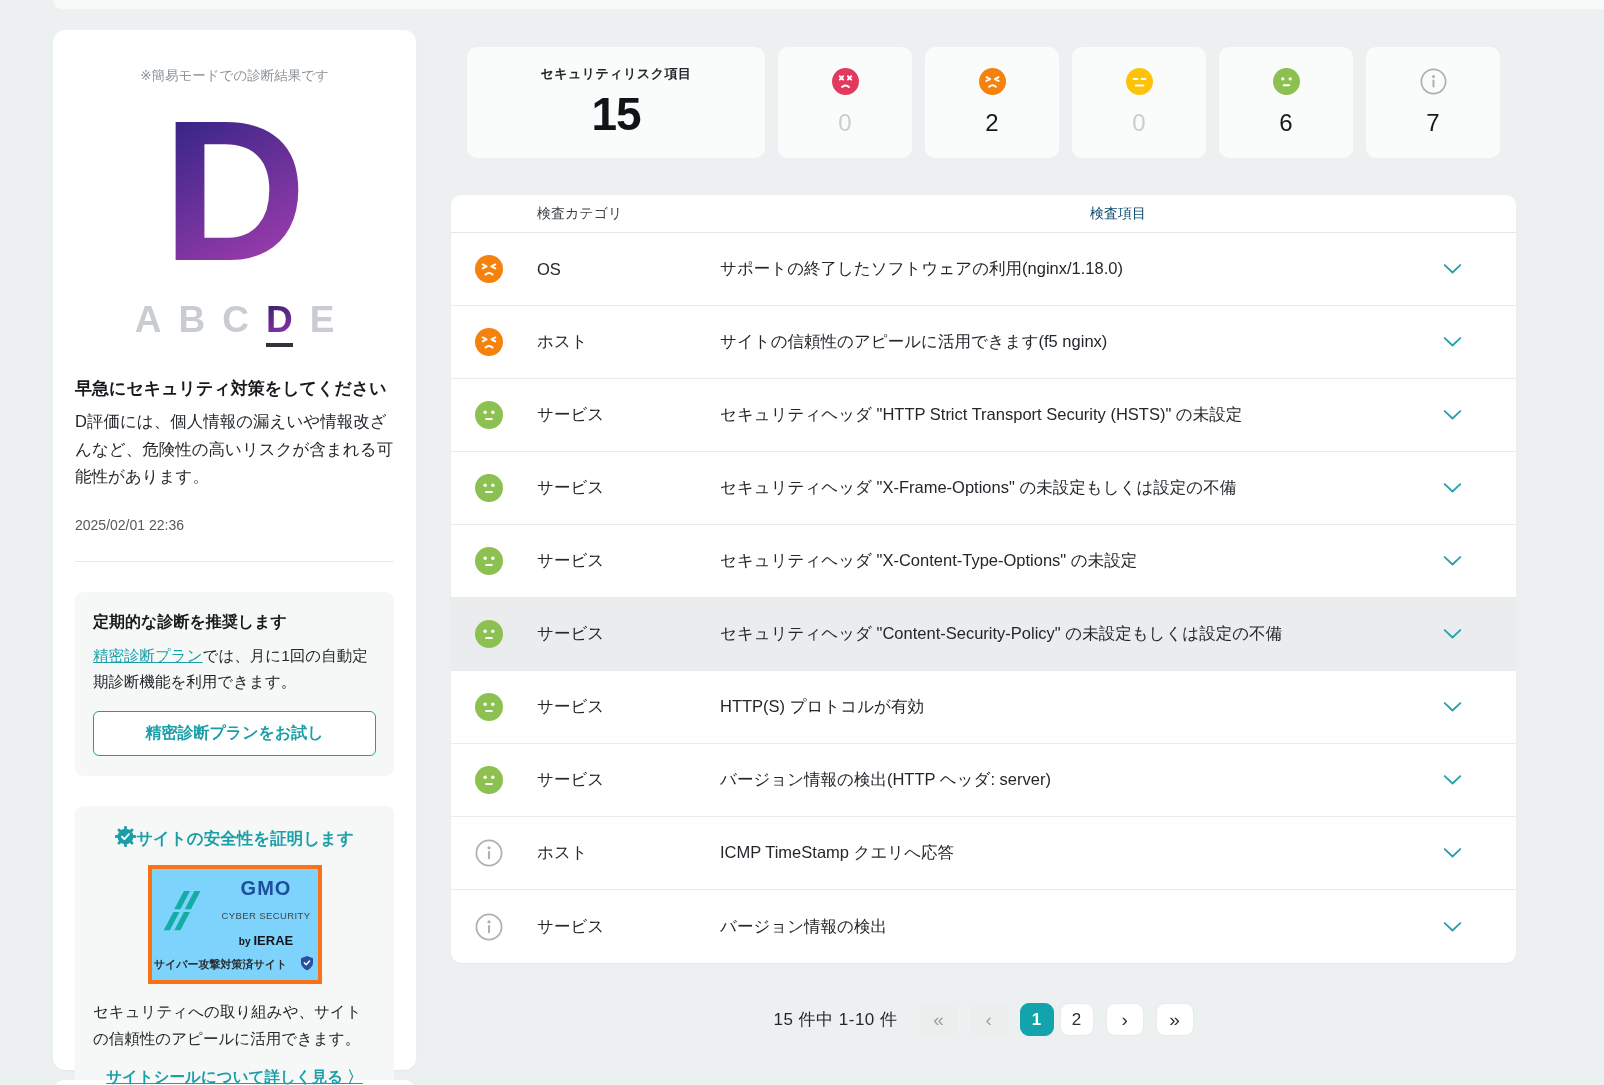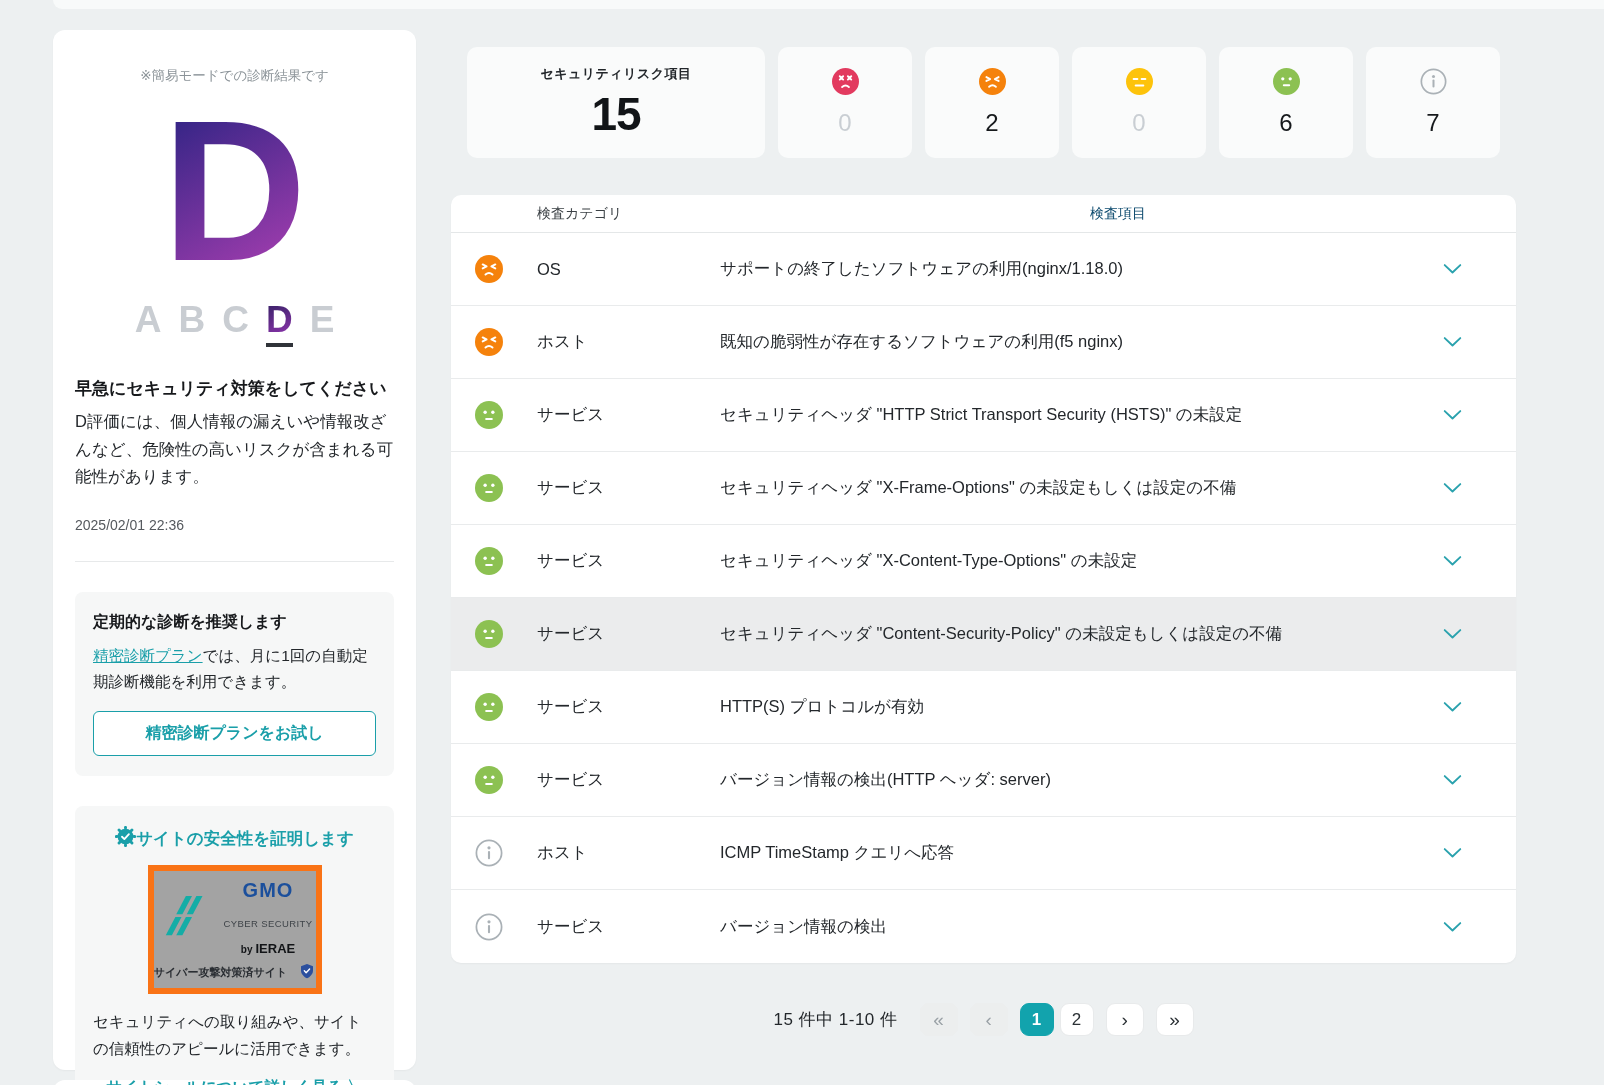--- a/index.html
+++ b/index.html
@@ -43,26 +43,26 @@
   .box-body { font-size:15.5px; line-height:1.7; margin-top:10px; color:#23272b; }
   .teal-link { color:#1a9fa9; text-decoration:underline; cursor:pointer; }
   .trial-button {
     display:block; width:100%; margin-top:16px; padding:11px 0;
     background:#fff; border:1px solid #1a9fa9; border-radius:6px;
     color:#1a9fa9; font-size:16px; font-weight:bold; text-align:center; cursor:pointer;
     font-family:inherit;
   }
   .seal-head { display:flex; align-items:center; justify-content:center; }
   .seal-title { font-size:16.5px; font-weight:bold; color:#1a9fa9; }
-  .gmo-badge { width:174px; margin:14px auto 0; background:#a3a3a3; border:6px solid #f97316; padding:9px 10px 7px; }
+  .gmo-badge { width:174px; margin:14px auto 0; background:#7dd3fc; border:4px solid #f97316; padding:9px 10px 7px; }
   .badge-top { display:flex; align-items:center; gap:9px; }
   .badge-divider { width:1px; height:44px; background:#d9dcdd; }
   .badge-brand { display:flex; flex-direction:column; align-items:center; flex:1; }
   .brand-gmo { font-size:20px; font-weight:bold; color:#1b4f9c; letter-spacing:1px; line-height:1; }
-  .brand-sub { font-size:9.5px; color:#3f4449; letter-spacing:.4px; margin-top:18px; white-space:nowrap; }
+  .brand-sub { font-size:9.5px; color:#3f4449; letter-spacing:.4px; margin-top:12px; white-space:nowrap; }
   .brand-by { font-size:13px; font-weight:bold; color:#121417; margin-top:12px; }
   .brand-by .by-small { font-size:10px; font-weight:bold; margin-right:3px; }
   .badge-caption { display:flex; align-items:center; justify-content:center; gap:12px; margin-top:7px; font-size:11px; font-weight:bold; color:#2a2e33; white-space:nowrap; }
   .seal-body { font-size:15.5px; line-height:1.75; margin-top:14px; color:#23272b; }
   .seal-link { display:block; text-align:center; margin-top:14px; font-size:15.5px; font-weight:bold; color:#1a9fa9; text-decoration:underline; cursor:pointer; }
   .peek-card { height:24px; border-radius:12px 12px 0 0; background:#fff; margin-top:10px; }
 
   
   .right-col { flex:1; display:flex; flex-direction:column; }
   .summary-row { display:flex; gap:13px; margin:17px 16px 0; height:111px; }
@@ -284,21 +284,21 @@
           </div>
           <div class="trow">
             <div class="ticon"><svg width="28" height="28" viewBox="0 0 24 24">
                 <circle cx="12" cy="12" r="12" fill="#f5820c"></circle>
                 <g stroke="#fff" stroke-width="1.7" stroke-linecap="round" stroke-linejoin="round" fill="none">
                   <path d="M6.6 8.1 l3.3 1.7 -3.3 1.7 M17.4 8.1 l-3.3 1.7 3.3 1.7"></path>
                   <path d="M9 16.7 q3 -2.6 6 0"></path>
                 </g>
               </svg></div>
             <div class="tcat">ホスト</div>
-            <div class="titem">既知の脆弱性が存在するソフトウェアの利用(f5 nginx)</div>
+            <div class="titem">サイトの信頼性のアピールに活用できます(f5 nginx)</div>
             <div class="tchev">
               <svg width="19" height="12" viewBox="0 0 22 13">
                 <polyline points="2,2 11,10.5 20,2" fill="none" stroke="#2aa2ae" stroke-width="2.2" stroke-linecap="round" stroke-linejoin="round"></polyline>
               </svg>
             </div>
           </div>
           <div class="trow">
             <div class="ticon"><svg width="28" height="28" viewBox="0 0 24 24">
                 <circle cx="12" cy="12" r="12" fill="#8cc152"></circle>
                 <circle cx="8.7" cy="9.6" r="1.45" fill="#fff"></circle>

